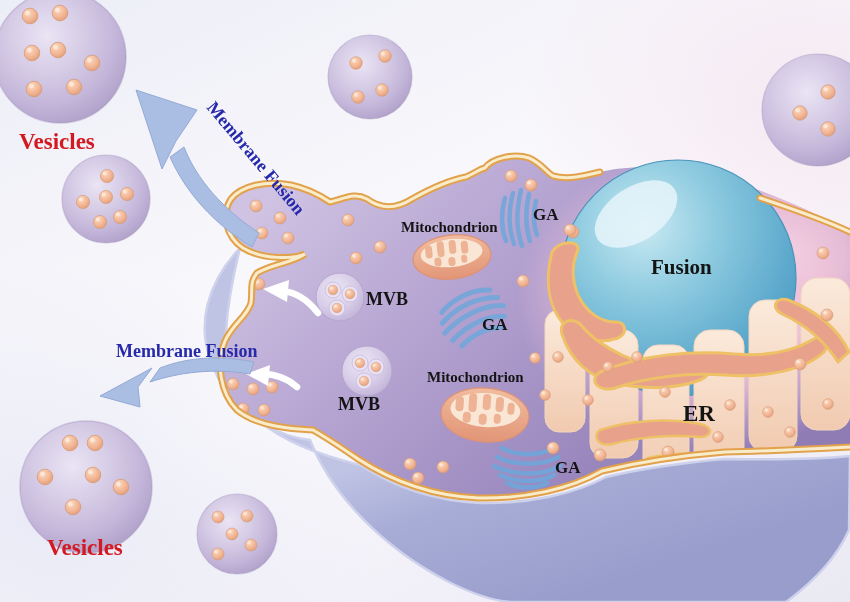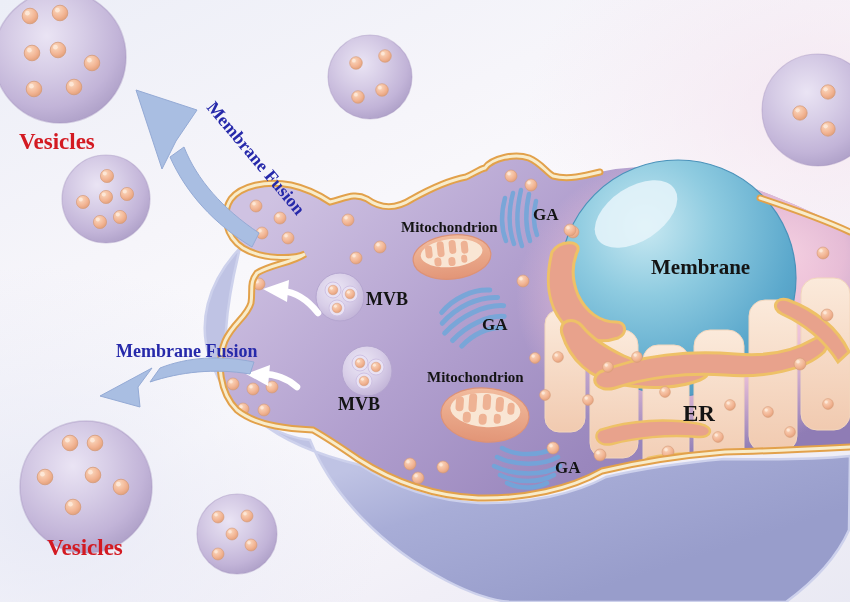--- a/index.html
+++ b/index.html
@@ -314,21 +314,21 @@
     <use href="#dot" transform="translate(232,534)"></use>
         <use href="#dot" transform="translate(251,545)"></use>
     <use href="#dot" transform="translate(218,554)"></use>
   </g>
 </svg>
 
 <div class="lbl red" style="left:19px;top:130px;">Vesicles</div>
 <div class="lbl red" style="left:47px;top:536px;">Vesicles</div>
 <div class="lbl blue lbl-mf-top">Membrane Fusion</div>
 <div class="lbl blue" style="left:116px;top:342px;">Membrane Fusion</div>
-<div class="lbl blk" style="left:651px;top:257px;font-size:21px;">Membrane</div>
+<div class="lbl blk" style="left:651px;top:257px;font-size:21px;">Fusion</div>
 <div class="lbl blk" style="left:683px;top:402px;font-size:23px;text-align:center;">ER</div>
 <div class="lbl blk" style="left:533px;top:206px;font-size:17px;">GA</div>
 <div class="lbl blk" style="left:482px;top:316px;font-size:17px;">GA</div>
 <div class="lbl blk" style="left:555px;top:459px;font-size:17px;">GA</div>
 <div class="lbl blk" style="left:401px;top:220px;font-size:15px;">Mitochondrion</div>
 <div class="lbl blk" style="left:427px;top:370px;font-size:15px;">Mitochondrion</div>
 <div class="lbl blk" style="left:366px;top:290px;font-size:18px;">MVB</div>
 <div class="lbl blk" style="left:338px;top:395px;font-size:18px;">MVB</div>
 </div>
 

